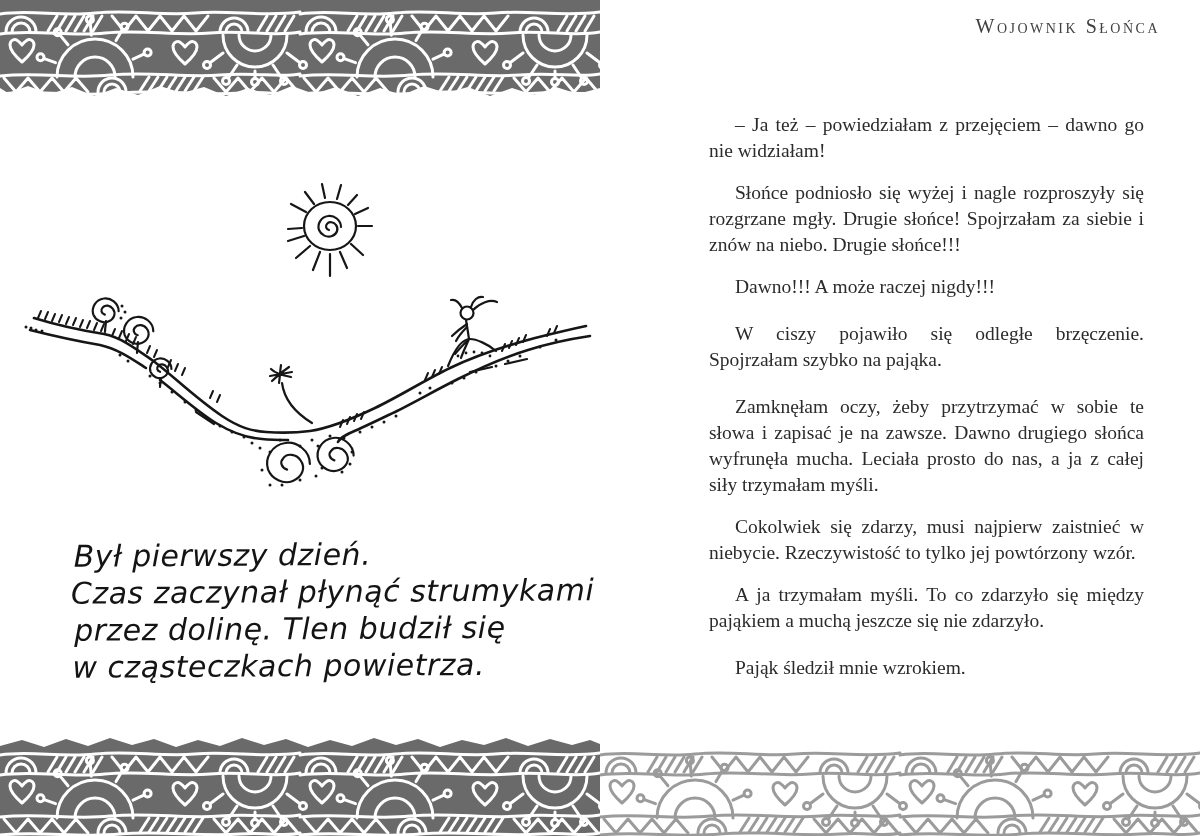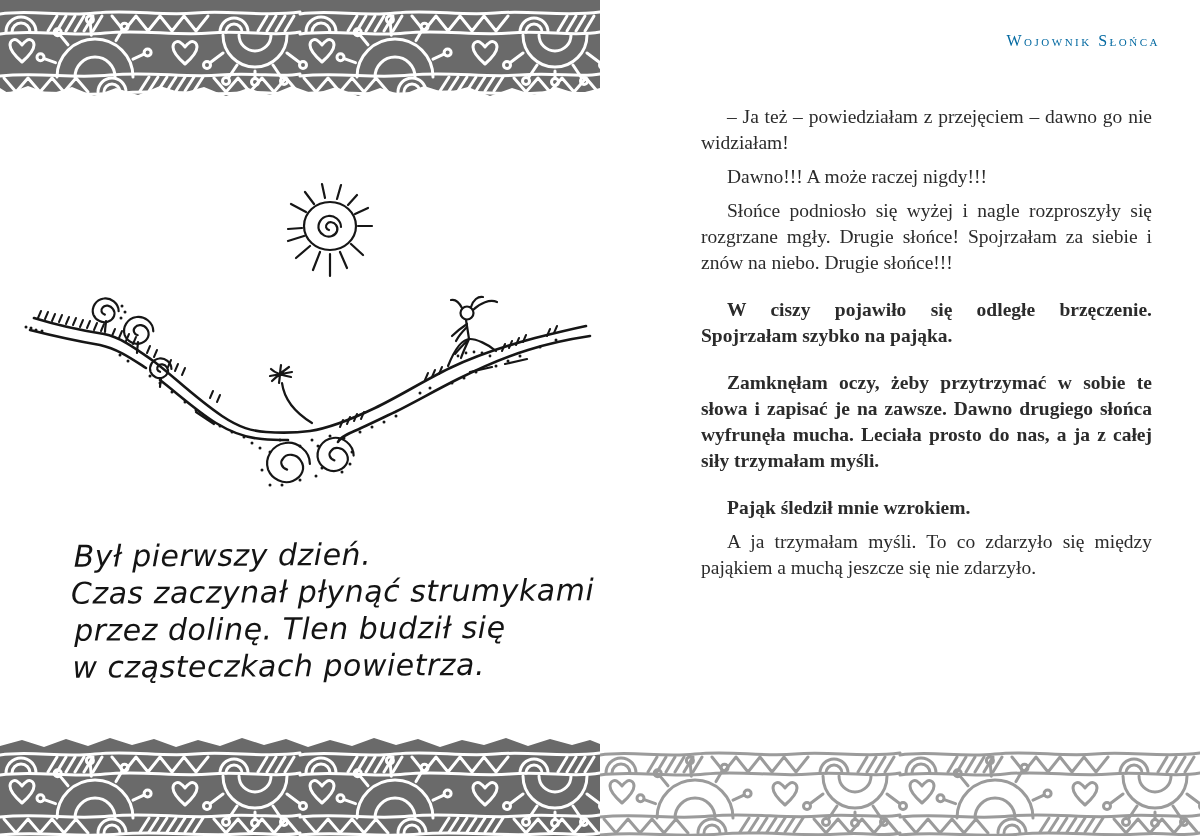--- a/index.html
+++ b/index.html
@@ -6,41 +6,41 @@
   body{
     width:1200px;height:836px;position:relative;overflow:hidden;
     background:#ffffff;
     font-family:"Liberation Serif","DejaVu Serif",serif;
   }
   .band{position:absolute;display:block;}
   .band-top{left:0;top:0;}
   .band-bottom-left{left:0;top:732px;}
   .band-bottom-right{left:600px;top:732px;}
   .running-header{
-    position:absolute;top:32px;right:40px;
-    font-variant:small-caps;font-size:16px;letter-spacing:2.5px;
-    color:#0369a1;white-space:nowrap;
+    position:absolute;top:15px;right:40px;
+    font-variant:small-caps;font-size:20px;letter-spacing:2.5px;
+    color:#404040;white-space:nowrap;
   }
   .illustration{position:absolute;left:0;top:140px;}
   .handwriting{
     position:absolute;left:74px;top:536px;width:500px;
     font-family:"DejaVu Sans",sans-serif;font-style:italic;
     font-size:30px;line-height:37px;color:#141414;letter-spacing:.5px;
     transform:rotate(-.4deg);
   }
   .hw-line{white-space:nowrap;}
   .hw-line:nth-child(2){margin-left:-3px;}
   .hw-line:nth-child(4){margin-left:-2px;}
   .body-text{
     position:absolute;left:693px;top:96px;width:467px;
     font-size:19.5px;line-height:26px;color:#2b2b2b;
     text-align:justify;hyphens:auto;-webkit-hyphens:auto;
   }
-  .body-text p{margin:8px;text-indent:26px;}
-  .body-text p.gap-before{margin-top:21px;font-weight:bold;}
+  .body-text p{margin:16px;text-indent:26px;}
+  .body-text p.gap-before{margin-top:21px;}
 </style>
 </head>
 <body>
 
 <svg width="0" height="0" style="position:absolute" aria-hidden="true">
   <defs>
     <path id="spiral" d="M11,1 C11,-6 4,-11 -2,-10 C-9,-9 -13,-2 -11,4 C-9,9 -3,12 2,10 C7,8 9,3 6,-1 C4,-4 -1,-5 -3,-2 C-5,0 -4,3 -1,4" fill="none" vector-effect="non-scaling-stroke"></path>
     <g id="bunit" fill="none" stroke="currentColor" stroke-width="3" stroke-linecap="round" stroke-linejoin="round">
 
       <path d="M0,16 C30,11 60,19 95,15 C130,11 160,18 195,15 C230,12 265,19 300,14"></path>
@@ -209,26 +209,27 @@
 
 <div class="handwriting">
     <div class="hw-line">Był pierwszy dzień.</div>
     <div class="hw-line">Czas zaczynał płynąć strumykami</div>
     <div class="hw-line">przez dolinę. Tlen budził się</div>
     <div class="hw-line">w cząsteczkach powietrza.</div>
   </div>
 
 <div class="body-text">
     <p class="para">– Ja też – powiedziałam z przejęciem – dawno go nie widziałam!</p>
+    <p class="para">Słońce podniosło się wyżej i nagle rozproszyły się rozgrzane mgły. Drugie słońce! Spojrzałam za siebie i znów na niebo. Drugie słońce!!!</p>
     <p class="para">Dawno!!! A może raczej nigdy!!!</p>
-    <p class="para">Słońce podniosło się wyżej i nagle rozproszyły się rozgrzane mgły. Drugie słońce! Spojrzałam za siebie i znów na niebo. Drugie słońce!!!</p>
     <p class="para gap-before">W ciszy pojawiło się odległe brzęczenie. Spojrzałam szybko na pająka.</p>
     <p class="para gap-before">Zamknęłam oczy, żeby przytrzymać w sobie te słowa i zapisać je na zawsze. Dawno drugiego słońca wyfrunęła mucha. Leciała prosto do nas, a ja z całej siły trzymałam myśli.</p>
+    <p class="para">Cokolwiek się zdarzy, musi najpierw zaistnieć w niebycie. Rzeczywistość to tylko jej powtórzony wzór.</p>
+    <p class="para">A ja trzymałam myśli. To co zdarzyło się między pająkiem a muchą jeszcze się nie zdarzyło.</p>
     <p class="para gap-before">Pająk śledził mnie wzrokiem.</p>
-    <p class="para">A ja trzymałam myśli. To co zdarzyło się między pająkiem a muchą jeszcze się nie zdarzyło.</p>
   </div>
 
 <svg class="band band-bottom-left" width="600" height="104" viewBox="0 0 600 104" style="color:#fff">
   <path fill="var(--band-gray,#6a6a6a)" d="M0,104 V14 L22,8 L44,15 L66,7 L88,14 L110,6 L132,13 L154,7 L176,15 L198,8 L220,14 L242,6 L264,13 L286,7 L308,15 L330,8 L352,14 L374,6 L396,13 L418,7 L440,15 L462,8 L484,13 L506,6 L528,14 L550,7 L572,13 L590,8 L600,12 V104 Z"></path>
   <use href="#bunit" x="0" y="7"></use>
     <use href="#bunit" x="300" y="7"></use>
 </svg>
 
 <svg class="band band-bottom-right" width="600" height="104" viewBox="0 0 600 104" style="color:var(--border-outline-gray,#9b9b9b)">
   <use href="#bunit" x="0" y="7"></use>

